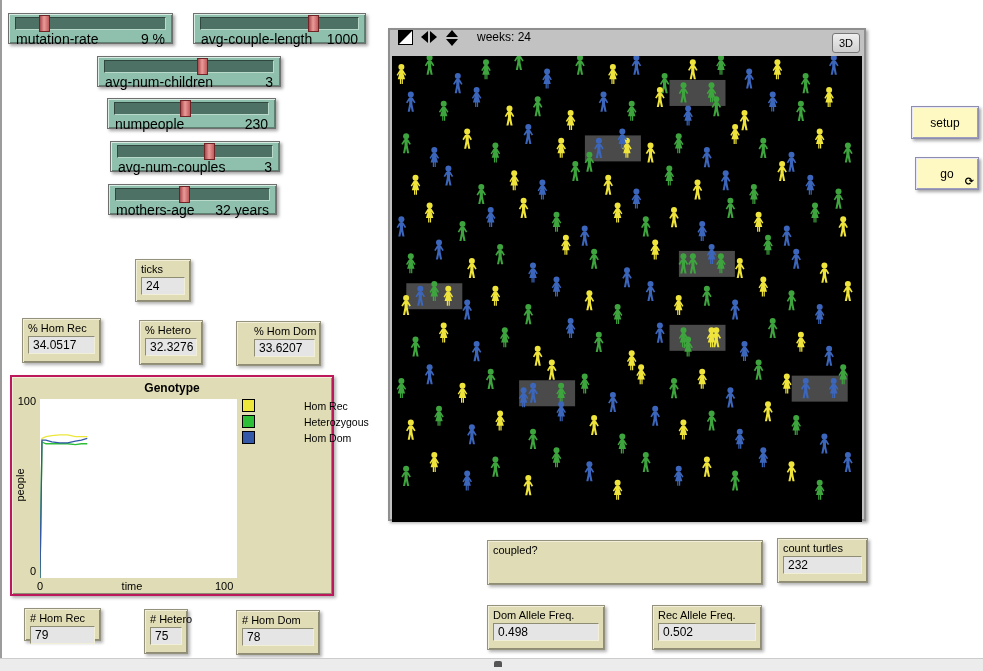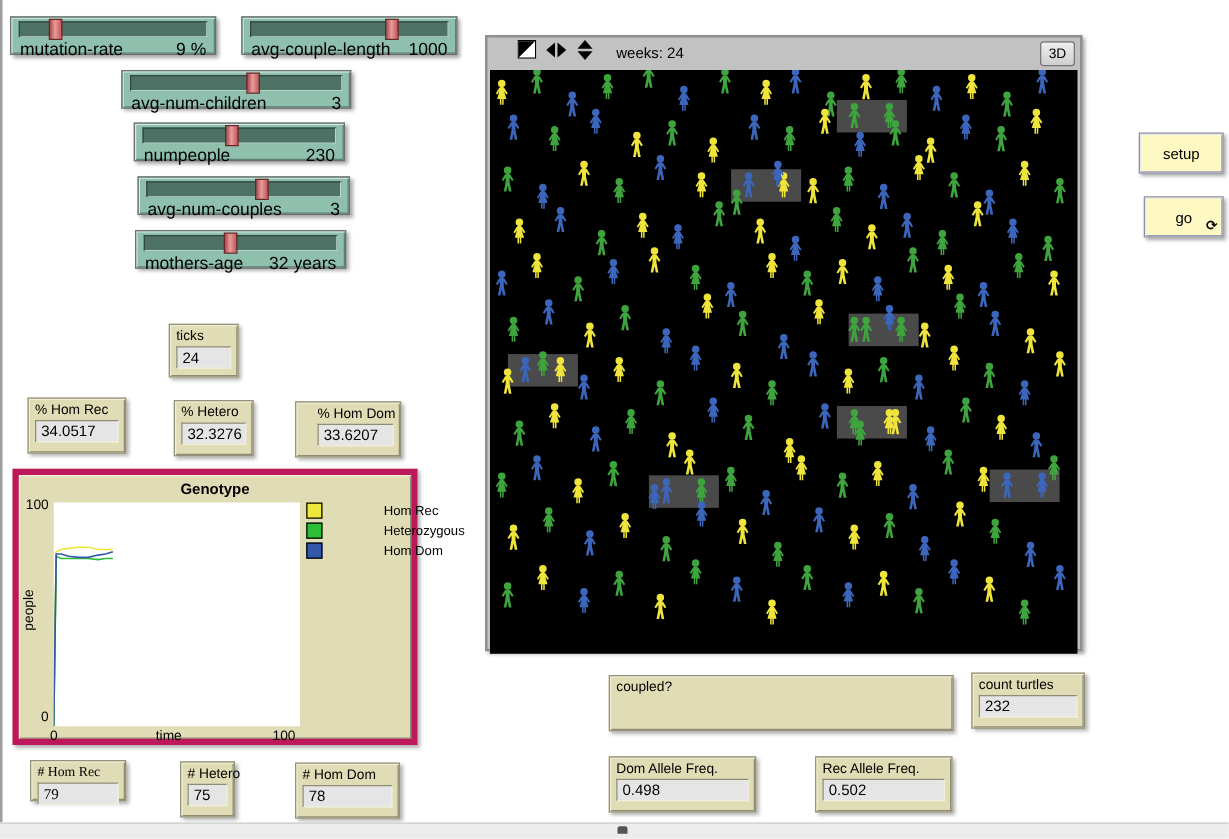--- a/index.html
+++ b/index.html
@@ -44,40 +44,40 @@
   
   .nl-button{
     background:#fef9c3;border:1px solid #8d8db0;
     box-shadow:inset 1px 1px 0 #e7e7f7, inset -1px -1px 0 #9d9dbd, 2px 2px 3px rgba(0,0,0,.35);
     display:flex;align-items:center;justify-content:center;font-size:12px;color:#000;cursor:pointer;position:absolute;
   }
   .forever-glyph{position:absolute;right:4px;bottom:2px;font-size:11px;font-weight:bold;line-height:11px;}
 
   
   .nl-plot{
-    background:#e0dcb5;border:5px solid #be185d;
+    background:#e0dcb5;border:2px solid #be185d;
     box-shadow:inset 1px 1px 0 #f2efd9, inset -1px -1px 0 #8e8c72, 2px 2px 3px rgba(0,0,0,.3);
   }
   .plot-title{position:absolute;top:4px;left:0;width:100%;text-align:center;font-size:12px;font-weight:bold;}
   .plot-canvas{position:absolute;left:28px;top:22px;width:197px;height:179px;background:#fff;}
   .ytick{position:absolute;font-size:11px;text-align:right;width:22px;left:2px;}
   .xtick{position:absolute;font-size:11px;top:203px;}
   .axis-label-y{position:absolute;left:-22px;top:102px;font-size:11px;transform:rotate(-90deg);transform-origin:center;width:60px;text-align:center;}
   .axis-label-x{position:absolute;top:203px;left:90px;width:60px;text-align:center;font-size:11px;}
   .legend{position:absolute;left:230px;top:22px;}
   .legend-row{display:flex;align-items:center;margin-bottom:3px;gap:45px;}
   .legend-swatch{width:11px;height:11px;border:1px solid #000;margin-right:4px;flex:none;}
   .legend-label{font-size:10.5px;white-space:nowrap;}
 
   
   .nl-view{
     background:#c2c2c2;border:2px solid #8f8f8f;
     box-shadow:2px 2px 3px rgba(0,0,0,.35);
   }
-  .view-header{position:relative;height:24px;display:flex;align-items:center;padding-left:24px;}
+  .view-header{position:relative;height:24px;display:flex;align-items:flex-start;padding-left:8px;}
   .view-header .hicon{margin-right:8px;display:inline-block;cursor:pointer;}
   .view-counter{font-size:12px;color:#000;margin-left:10px;}
   .threed-btn{
     position:absolute;right:4px;top:3px;width:26px;height:18px;
     background:linear-gradient(#efefef,#cfcfcf);border:1px solid #777;border-radius:3px;
     font-size:11px;display:flex;align-items:center;justify-content:center;cursor:pointer;
   }
   .world{position:absolute;left:2px;top:26px;background:#000;}
 
   
@@ -198,21 +198,21 @@
       <span class="legend-swatch" style="background: rgb(45, 190, 56);"></span>
       <span class="legend-label">Heterozygous</span>
     </div>
     <div class="legend-row">
       <span class="legend-swatch" style="background: rgb(51, 88, 168);"></span>
       <span class="legend-label">Hom Dom</span>
     </div>
   </div>
 </div>
 
-<div class="abs nl-monitor" style="left:24px;top:608px;width:77px;height:33px;font-family:Liberation Serif, serif;">
+<div class="abs nl-monitor" style="left:24px;top:608px;width:77px;height:33px;">
   <div class="monitor-label"># Hom Rec</div>
   <div class="monitor-value">79</div>
 </div>
 <div class="abs nl-monitor" style="left:144px;top:609px;width:44px;height:45px;">
   <div class="monitor-label"># Hetero</div>
   <div class="monitor-value">75</div>
 </div>
 <div class="abs nl-monitor" style="left:236px;top:610px;width:84px;height:45px;">
   <div class="monitor-label"># Hom Dom</div>
   <div class="monitor-value">78</div>

